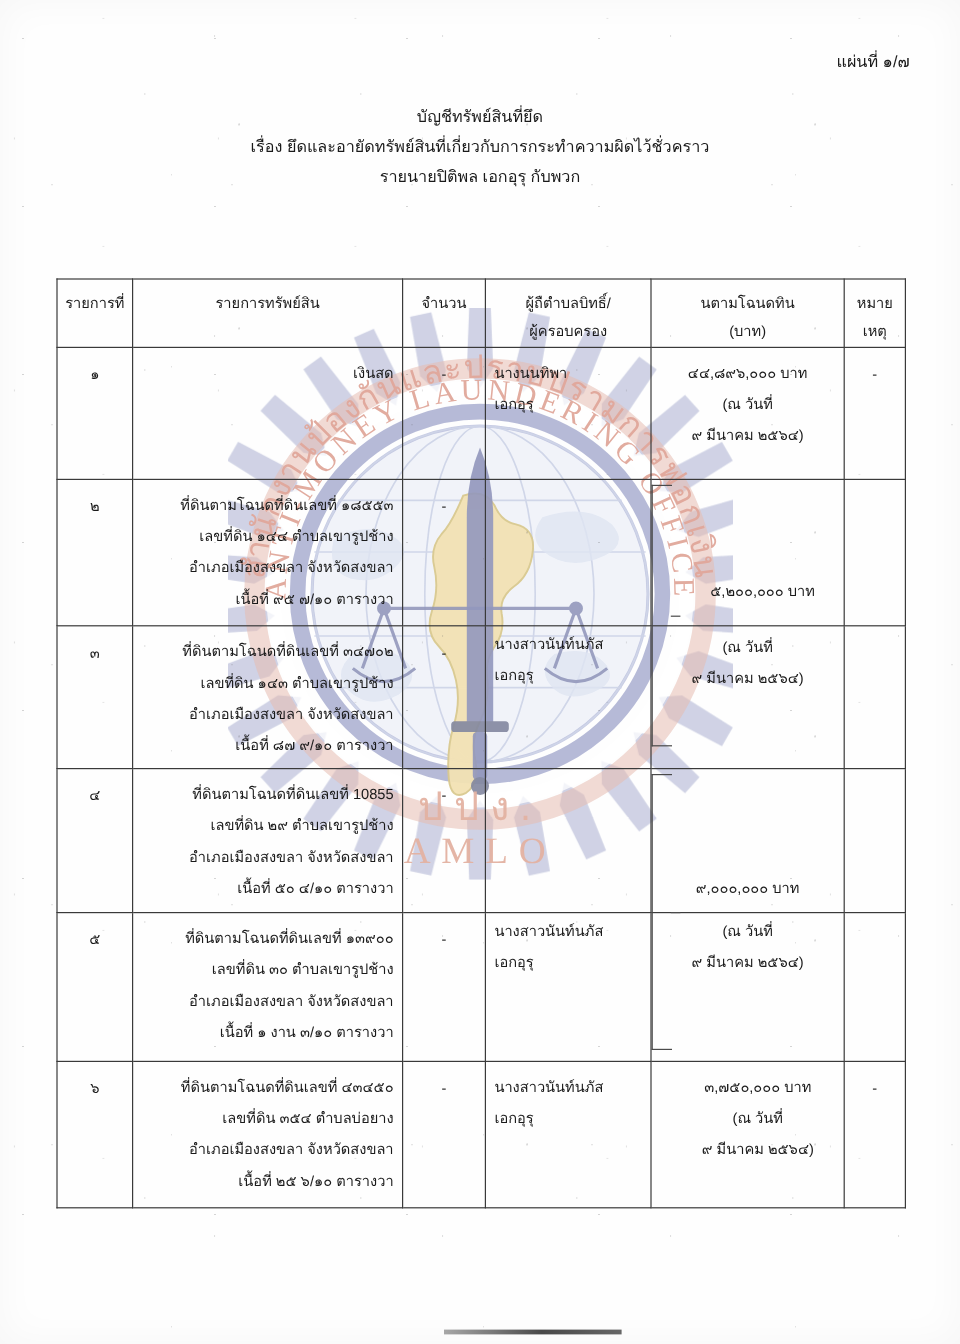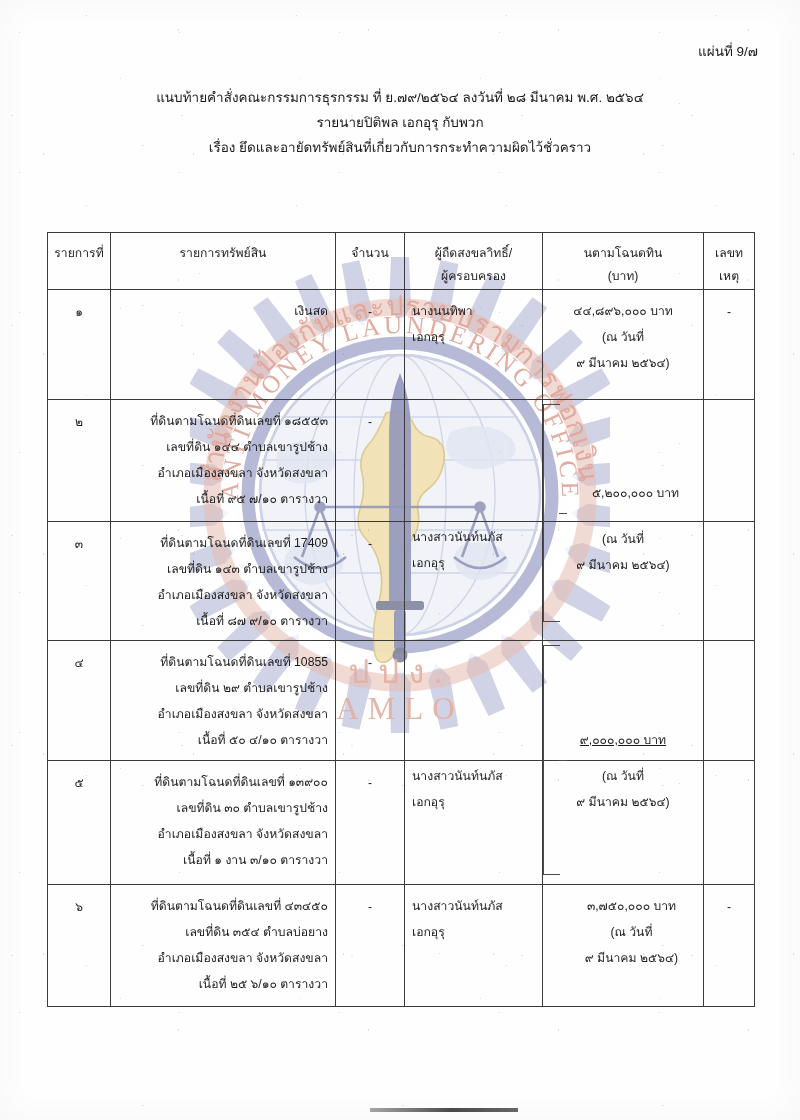--- a/index.html
+++ b/index.html
@@ -334,26 +334,26 @@
         </text>
       </g>
 
       <g fill="#e3b2a2" opacity=".95" text-anchor="middle">
         <text x="210" y="438" font-size="33" letter-spacing="9" font-family="'Liberation Sans', sans-serif">ปปง.</text>
         <text x="210" y="474" font-size="31" letter-spacing="9" font-family="'Liberation Serif', serif">AMLO</text>
       </g>
     </svg>
   </div>
 
-  <div class="sheet-no">แผ่นที่ 9/๗</div>
+  <div class="sheet-no">แผ่นที่ ๑/๗</div>
 
   <div class="titles">
-    <div>แนบท้ายคำสั่งคณะกรรมการธุรกรรม ที่ ย.๗๙/๒๕๖๔ ลงวันที่ ๒๘  มีนาคม พ.ศ. ๒๕๖๔</div>
+    <div>บัญชีทรัพย์สินที่ยึด</div>
+    <div>เรื่อง ยึดและอายัดทรัพย์สินที่เกี่ยวกับการกระทำความผิดไว้ชั่วคราว</div>
     <div>รายนายปิติพล เอกอุรุ กับพวก</div>
-    <div>เรื่อง ยึดและอายัดทรัพย์สินที่เกี่ยวกับการกระทำความผิดไว้ชั่วคราว</div>
   </div>
 
   <div class="tbl-wrap">
     <table class="doc">
       <colgroup>
         <col class="c-no">
           <col class="c-desc">
           <col class="c-qty">
         <col class="c-owner">
           <col class="c-price">
@@ -365,33 +365,33 @@
             <div class="th-inner">รายการที่</div>
           </th>
           <th>
             <div class="th-inner">รายการทรัพย์สิน</div>
           </th>
           <th>
             <div class="th-inner">จำนวน</div>
           </th>
           <th>
             <div class="th-inner">
-              <div>ผู้ถืดสงขลาิทธิ์/</div>
+              <div>ผู้ถืตำบลบิทธิ์/</div>
               <div>ผู้ครอบครอง</div>
             </div>
           </th>
           <th>
             <div class="th-inner">
               <div>นตามโฉนดทิน</div>
               <div>(บาท)</div>
             </div>
           </th>
           <th>
             <div class="th-inner">
-              <div>เลขท</div>
+              <div>หมาย</div>
               <div>เหตุ</div>
             </div>
           </th>
         </tr>
       </thead>
       <tbody>
           <tr style="height: 110px;">
             <td>
               <div class="cell num">๑</div>
             </td>
@@ -451,21 +451,21 @@
             <td>
               <div class="cell num"></div>
             </td>
           </tr>
           <tr style="height: 110px;">
             <td>
               <div class="cell num">๓</div>
             </td>
             <td>
               <div class="cell l">
-                <div>ที่ดินตามโฉนดที่ดินเลขที่ 17409</div>
+                <div>ที่ดินตามโฉนดที่ดินเลขที่ ๓๔๗๐๒</div>
                 <div>เลขที่ดิน ๑๔๓ ตำบลเขารูปช้าง</div>
                 <div>อำเภอเมืองสงขลา จังหวัดสงขลา</div>
                 <div>เนื้อที่ ๘๗ ๙/๑๐ ตารางวา</div>
               </div>
             </td>
             <td>
               <div class="cell num">-</div>
             </td>
             <td>
               <div class="cell c" style="padding-top: 2px;">
@@ -498,21 +498,21 @@
               </div>
             </td>
             <td>
               <div class="cell num">-</div>
             </td>
             <td>
               <div class="cell c"></div>
             </td>
             <td style="position: relative;">
               <div class="price-block">
-                <div class="cell price-text" style="padding-top: 86px; text-decoration: underline;">
+                <div class="cell price-text" style="padding-top: 86px;">
                   <div>๙,๐๐๐,๐๐๐ บาท</div>
                 </div>
                 <div class="brace" style="top: 4px; height: 228px;"></div>
               </div>
             </td>
             <td>
               <div class="cell num"></div>
             </td>
           </tr>
           <tr style="height: 124px;">

